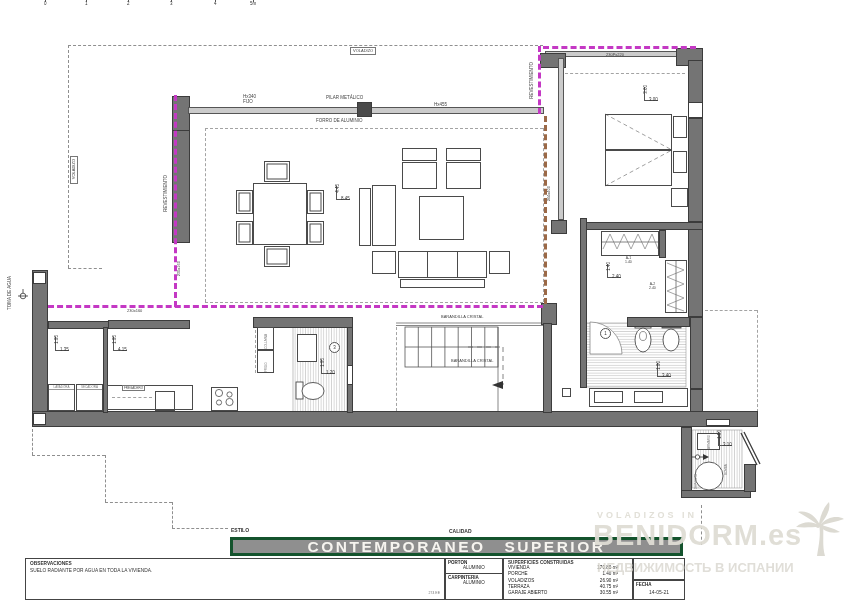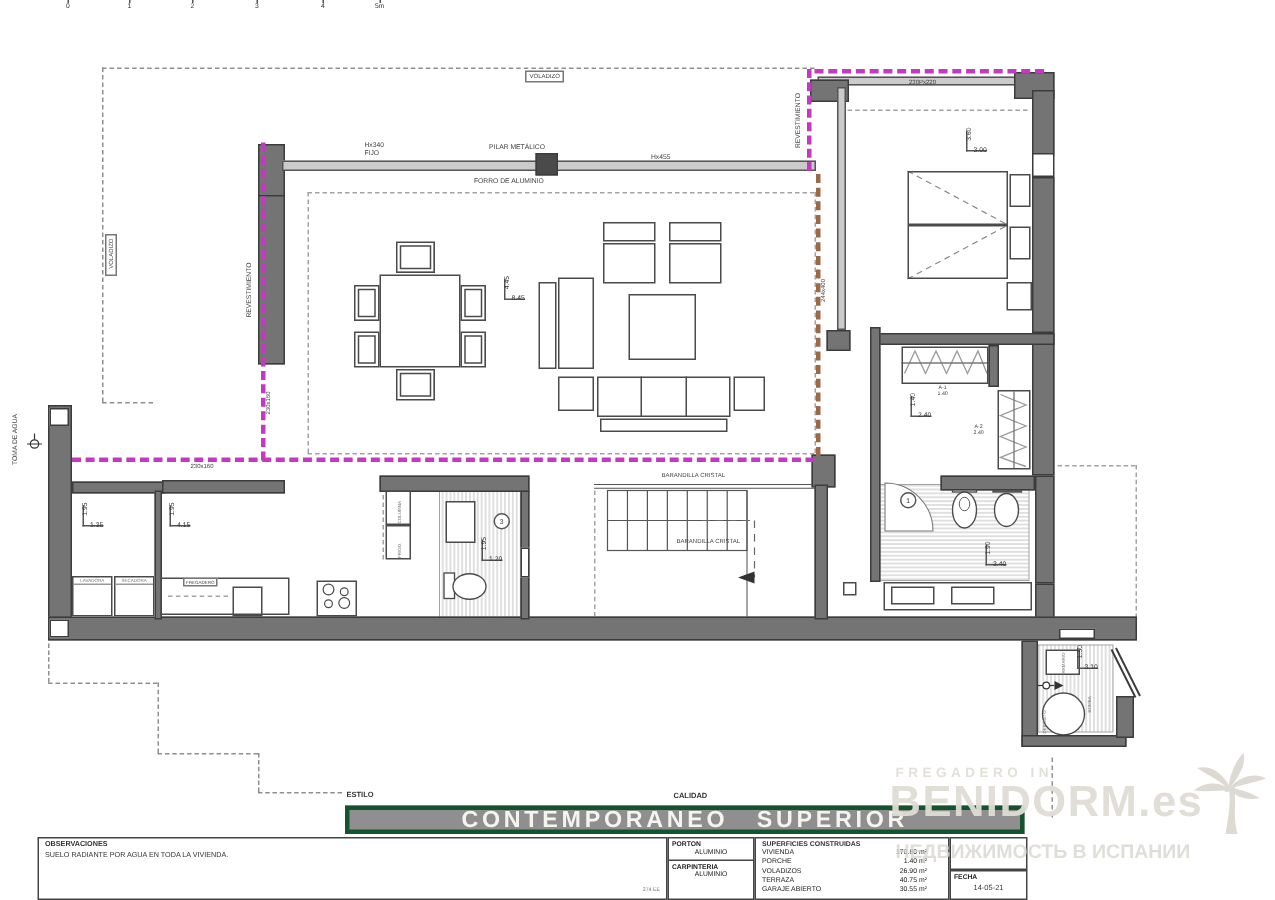--- a/index.html
+++ b/index.html
@@ -386,21 +386,21 @@
       <span style="padding-right:10px">30.55 m²</span>
     </div>
   </div>
 
   <div class="tbox z5" style="left:633px;top:558px;width:52px;height:22px"></div>
   <div class="tbox z5" style="left:633px;top:580px;width:52px;height:20px">
     <div class="tb-small" style="font-weight:bold;padding:1px 2px 0">FECHA</div>
     <div style="font-size:5px;text-align:center;margin-top:2px">14-05-21</div>
   </div>
 
-  <div class="wm" style="left:597px;top:510px;font-size:9px;letter-spacing:3px;font-weight:bold">FREGADERO IN</div>
+  <div class="wm" style="left:597px;top:510px;font-size:9px;letter-spacing:3px;font-weight:bold">VOLADIZOS IN</div>
   <div class="wm" style="left:597px;top:560px;font-size:13px;font-weight:bold;color:rgba(216,214,206,0.8)">НЕДВИЖИМОСТЬ В ИСПАНИИ</div>
   <div class="wm" style="left:593px;top:519px;font-size:29px;font-weight:bold;letter-spacing:1px;color:rgba(222,220,212,0.95)">BENIDORM.es</div>
   <svg class="wm" style="left:790px;top:500px" width="58" height="58" viewBox="0 0 58 58">
     <g fill="#dcdad2">
       <path d="M27 56 C29 44 31 34 29 24 L33 24 C34 36 32 46 35 56 Z"></path>
       <path d="M30 25 C37 17 47 15 54 19 C46 22 37 23 30 26 Z"></path>
       <path d="M30 25 C36 18 41 9 39 2 C33 8 30 17 29 24 Z"></path>
       <path d="M30 25 C25 15 17 10 8 12 C16 17 24 21 29 26 Z"></path>
       <path d="M30 26 C23 21 13 21 6 27 C14 28 23 27 29 27 Z"></path>
       <path d="M30 26 C33 31 41 34 50 32 C43 28 36 26 30 25 Z"></path>

